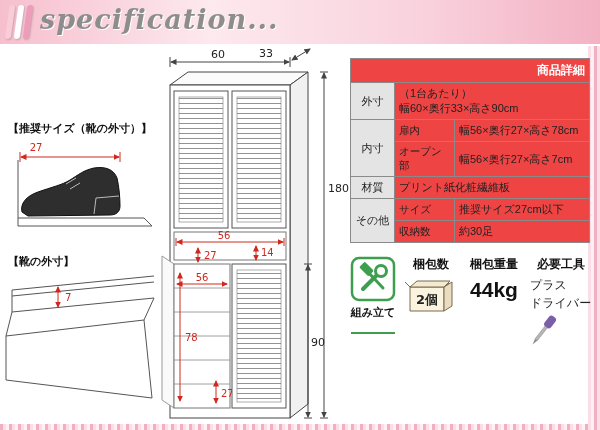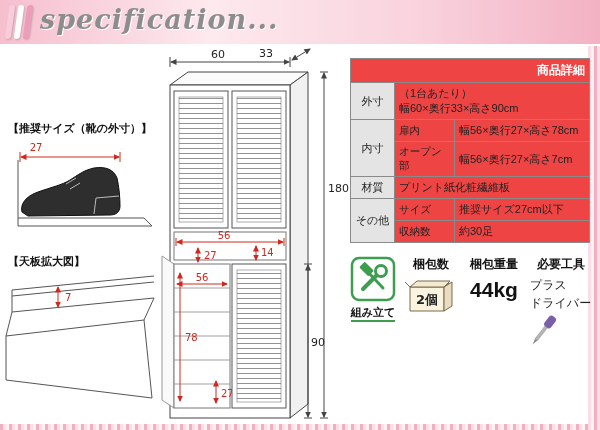--- a/index.html
+++ b/index.html
@@ -48,21 +48,21 @@
   .spec-table th { background:#ef4444; color:#fff; font-weight:bold; text-align:right; font-size:12px; height:20px;margin-top:20px; }
   .spec-table td.lbl { background:#e4e4e4; text-align:center; width:44px; }
   .spec-table td.sub { background:#ef4444; width:60px; font-size:10.5px; }
   .spec-table td.val { background:#ef4444; }
 
   
   .badges { position:absolute; left:350px; top:256px; width:242px; display:flex; gap:8px; align-items:flex-start; }
   .badge { display:flex; flex-direction:column; align-items:center; }
   .badge svg { position:static; }
   .badge-label { font-size:12px; font-weight:bold; color:#111; text-align:center; white-space:nowrap; }
-  .assembly-label { margin-top:3px; font-size:11px; border-bottom:2px solid #3d9e4f; padding-bottom:0; }
+  .assembly-label { margin-top:3px; font-size:11px; border-bottom:2px solid #3d9e4f; padding-bottom:12px; }
   .weight-value { margin-top:5px; font-size:21px; font-weight:bold; color:#111; }
   .tools-body { position:relative; width:62px; margin-top:3px; height:42px; }
   .tools-line { font-size:12px; color:#222; line-height:1.5; }
   .screwdriver { position:absolute; right:-2px; top:2px; }
 </style>
 </head>
 <body>
 
 <div class="main-bg"></div>
 
@@ -85,21 +85,21 @@
 
   <line x1="12" y1="16" x2="12" y2="26" stroke="#d0281e" stroke-width="1"></line>
   <line x1="112" y1="16" x2="112" y2="26" stroke="#d0281e" stroke-width="1"></line>
   <line x1="13" y1="21" x2="111" y2="21" stroke="#d0281e" stroke-width="1" marker-start="url(#mr2)" marker-end="url(#mr2)"></line>
   <text x="28" y="15" font-size="10" fill="#d0281e" text-anchor="middle">27</text>
 
   <path d="M14,76 C12,68 18,60 30,56 C44,51 54,49 62,44 C70,39 76,34 86,32 C98,30 106,34 109,42 C111,50 112,62 112,70 C112,76 108,79 102,79 L20,80 Z" fill="#2e2e2e" stroke="#111" stroke-width="1"></path>
   <path d="M86,78 L88,62 L111,60 M58,48 L68,42 M62,53 L72,47" stroke="#bbb" stroke-width="1" fill="none"></path>
 </svg>
 
-<div class="draw-label lbl-topboard">【天板拡大図】</div>
+<div class="draw-label lbl-topboard">【靴の外寸】</div>
 <svg class="svg-topboard" width="160" height="148" viewBox="0 0 160 148">
   <defs>
     <marker id="mr3" markerWidth="7" markerHeight="7" refX="5.5" refY="3" orient="auto-start-reverse">
       <path d="M0,0 L6.5,3 L0,6 Z" fill="#d0281e"></path>
     </marker>
   </defs>
   <path d="M8,20 L150,6 M8,26 L150,12 M8,20 L8,42 M8,42 L150,28 M2,66 L140,50 M8,42 L2,66 M140,50 L150,28 M2,66 L2,110 M2,110 L148,128 M140,50 L148,128" stroke="#555" stroke-width="1" fill="none"></path>
   <line x1="54" y1="17" x2="54" y2="37" stroke="#d0281e" stroke-width="1" marker-start="url(#mr3)" marker-end="url(#mr3)"></line>
   <text x="61" y="31" font-size="10" fill="#d0281e">7</text>
 </svg>

